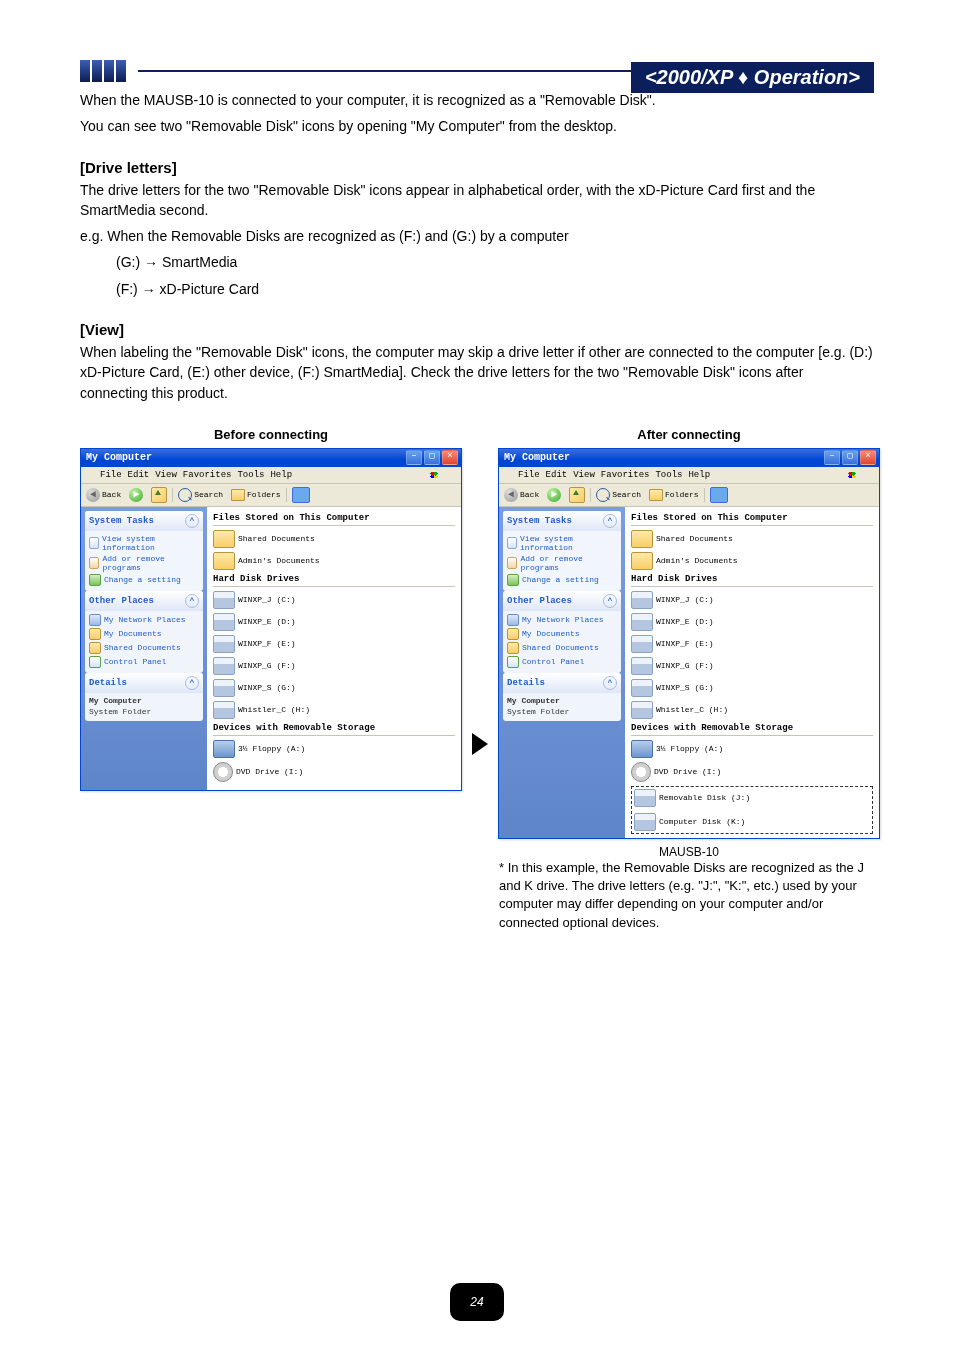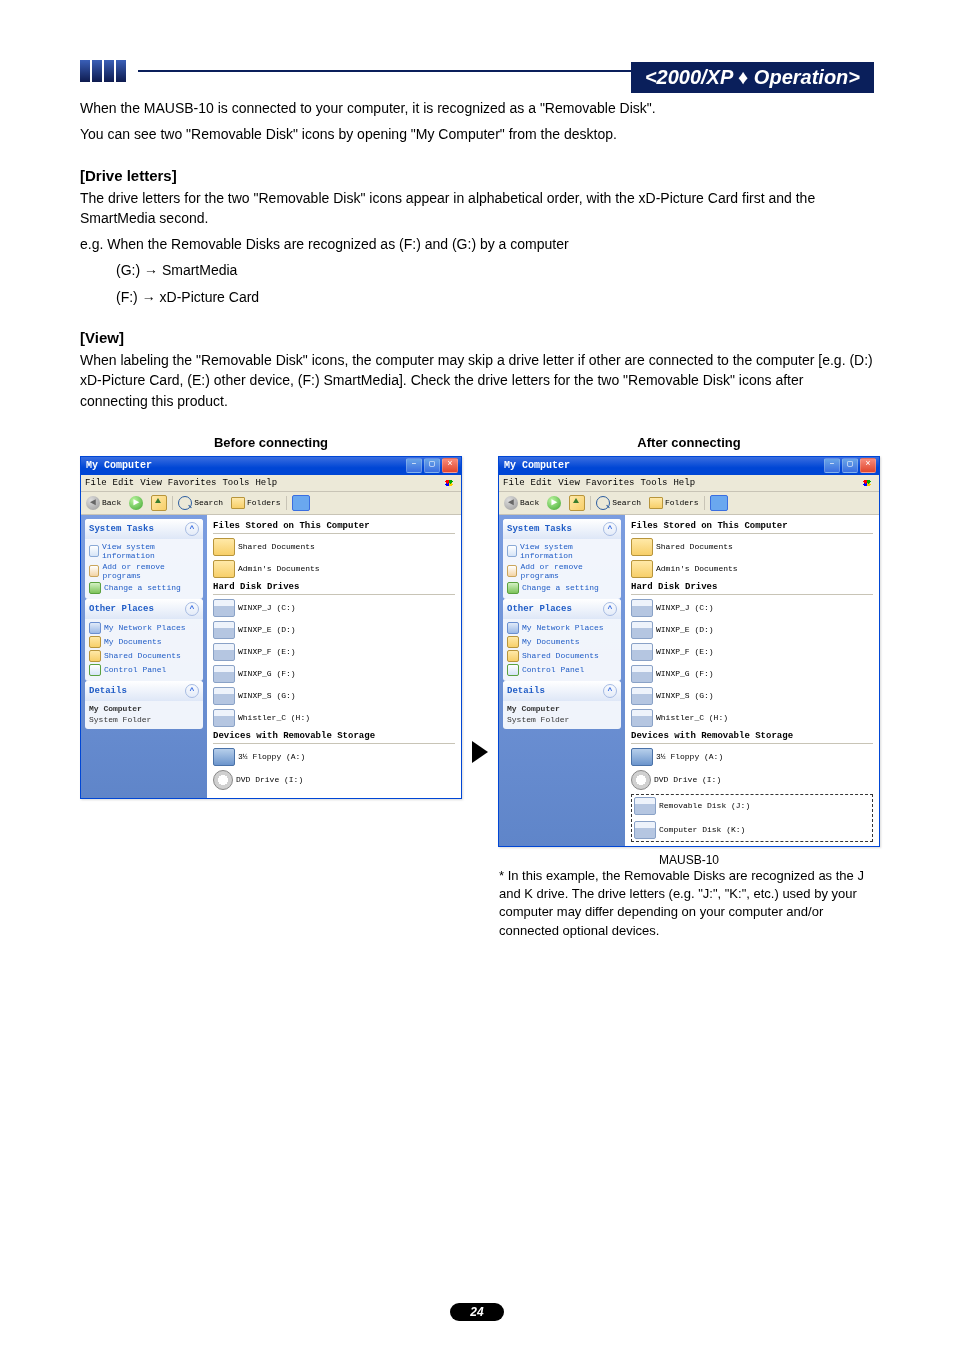--- a/index.html
+++ b/index.html
@@ -15,21 +15,21 @@
     padding: 60px 80px 40px 80px;
     box-sizing: border-box;
     width: 954px;
     min-height: 1351px;
     position: relative;
   }
   
   .header-bar {
     display: flex;
     align-items: center;
-    margin-bottom: 16px;
+    margin-bottom: 8px;
     justify-content: center;
   }
   .header-logo {
     display: flex;
     gap: 2px;
     margin-right: 12px;
   }
   .logo-bar {
     width: 10px;
     height: 22px;
@@ -134,21 +134,21 @@
     color: #fff;
     font-size: 9px;
     line-height: 11px;
     text-align: center;
   }
   .xp-winbtn.close { background: linear-gradient(180deg,#f78b7a,#e0452d); }
   .xp-menubar {
     display: flex;
     background: #ece9d8;
     border-bottom: 1px solid #c8c4b6;
-    padding: 1px 4px;
+    padding: 1px 19px;
     gap: 6px;
     align-items: center;
   }
   .xp-menu-item { font-size: 9px; }
   .xp-flag {
     margin-left:auto;
     width:16px;height:14px;
     background: radial-gradient(circle at 40% 40%, #f00 0 2px, transparent 2px),
                 radial-gradient(circle at 60% 40%, #0a0 0 2px, transparent 2px),
                 radial-gradient(circle at 40% 60%, #00f 0 2px, transparent 2px),
@@ -261,21 +261,21 @@
   }
   .drv-ic.dvd{
     width:18px;height:18px;border-radius:50%;background:radial-gradient(circle,#fff 0 5px,#d0d0d0 5px 9px);border:1px solid #888;
   }
   .drv-label{font-size:8px;}
   .removable-row{border:1px dashed #333;padding:2px;display:flex;gap:6px;flex-wrap:wrap;}
   .below-caption{font-weight:normal;margin-top:6px;font-size:12px;text-align:center;}
   .footnote{font-size:13px;line-height:1.4;max-width:380px;}
   
   .pagenum-wrap{position:absolute;bottom:30px;left:0;right:0;text-align:center;}
-  .pagenum{display:inline-block;background:#000;color:#fff;font-style:italic;font-weight:bold;font-size:12px;padding:2px 20px;border-radius:10px;}
+  .pagenum{display:inline-block;background:#000;color:#fff;font-style:italic;font-weight:normal;font-size:12px;padding:12px 20px;border-radius:10px;}
 </style>
 </head>
 <body>
 
 <div class="page">
 
   <div class="header-bar">
     <div class="header-logo">
       <div class="logo-bar"></div>
         <div class="logo-bar"></div>

